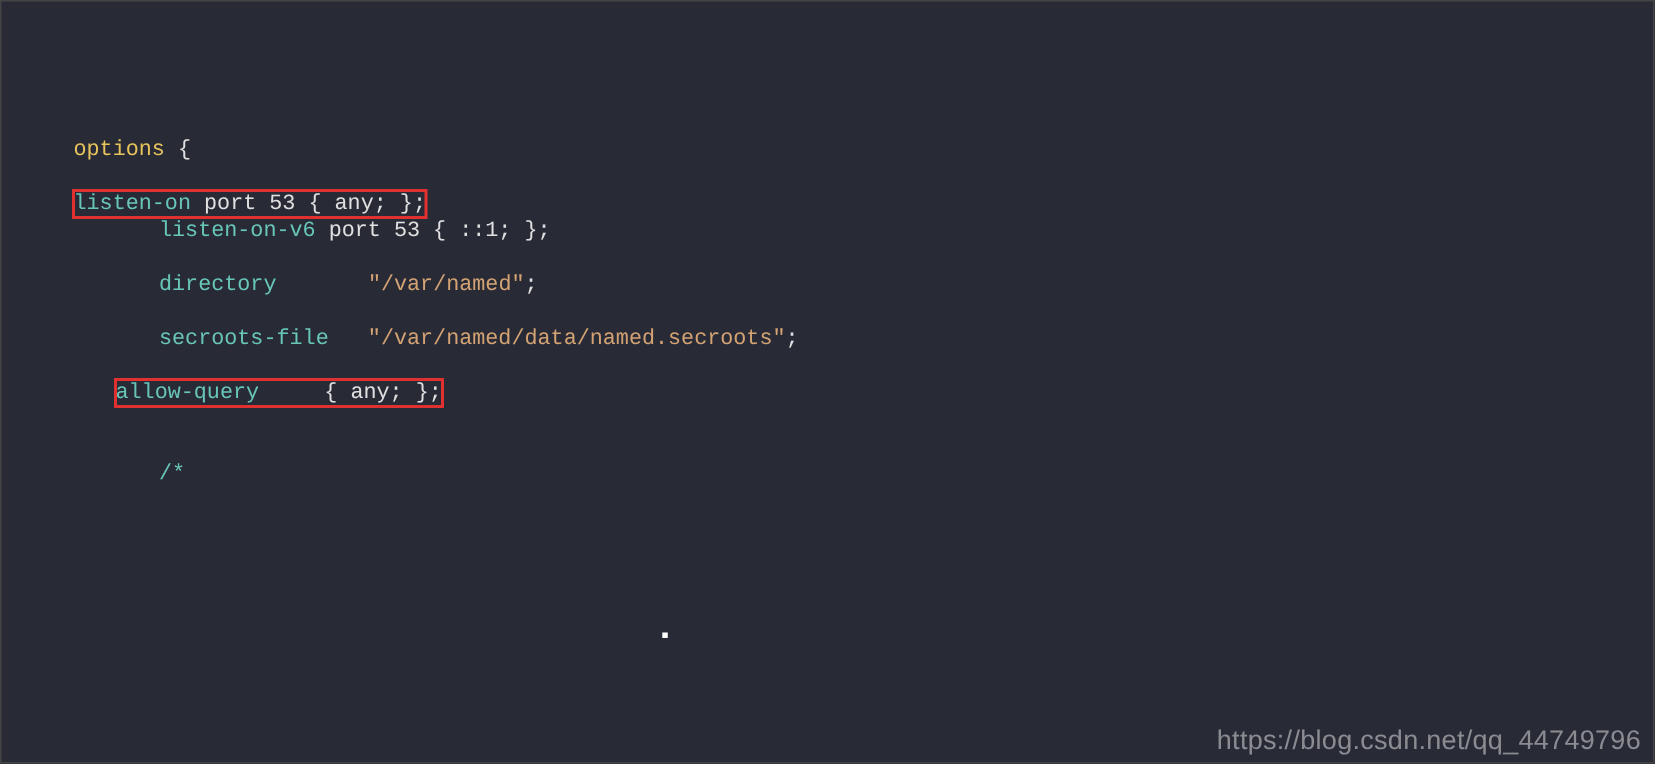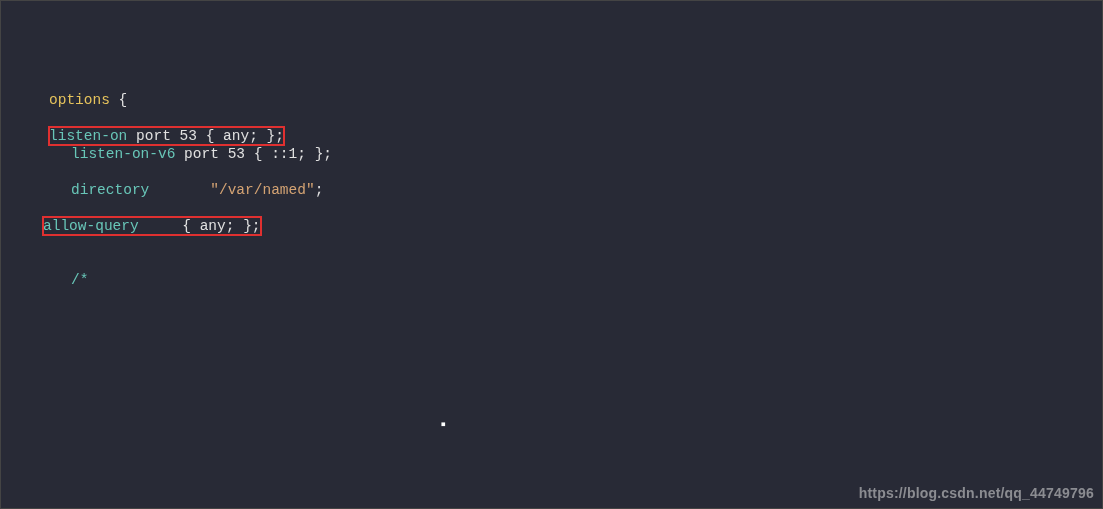--- a/index.html
+++ b/index.html
@@ -20,48 +20,48 @@
     padding: 0;
     position: relative;
   }
   .kw   { color: #e6c35c; margin-left: 48px; }   
   .dir  { color: #68c6b8; }   
   .str  { color: #d4a373; }   
   .pn   { color: #e0e0e0; }   
   .cmt  { color: #68c6b8; }
   .box-red { outline: 2px solid #e03030; outline-offset: -1px; }
   .line { display: block; }
-  .ind1 { padding-left: 70px; }
+  .ind1 { padding-left: 105px; }
   .blank { height: 18px; }
   .watermark {
     position: absolute;
     right: 8px;
     bottom: 6px;
     color: rgba(220,220,220,0.55);
     font-family: Arial, sans-serif;
-    font-size: 14px;
+    font-size: 18px;
     letter-spacing: .2px;
-    font-weight: bold;
   }
   .cursor-dot {
     position: absolute;
     color: #fff;
   }
 </style>
 </head>
 <body>
 
 
 
 <div class="code-area">
 <span class="line"><span class="kw">options</span><span class="pn"> {</span></span>
 <span class="line ind1 box-red" style="display:inline-block;margin-left:48px;padding-left:0;"><span class="dir">listen-on</span><span class="pn"> port 53 { any; };</span></span>
 <span class="line ind1"><span class="dir">listen-on-v6</span><span class="pn"> port 53 { ::1; };</span></span>
 <span class="line ind1"><span class="dir">directory</span><span class="pn">       </span><span class="str">"/var/named"</span><span class="pn">;</span></span>
-<span class="line ind1 box-red" style="display:inline-block;margin-left:42px;padding-left:0;"><span class="dir">allow-query</span><span class="pn">     { any; };</span></span>
+<span class="line ind1"><span class="dir">secroots-file</span><span class="pn">   </span><span class="str">"/var/named/data/named.secroots"</span><span class="pn">;</span></span>
+<span class="line ind1 box-red" style="display:inline-block;margin-left:76px;padding-left:0;"><span class="dir">allow-query</span><span class="pn">     { any; };</span></span>
 <span class="line blank"></span>
 <span class="line ind1 cmt">/*</span>
 
 
 
 
 
 
 
 

